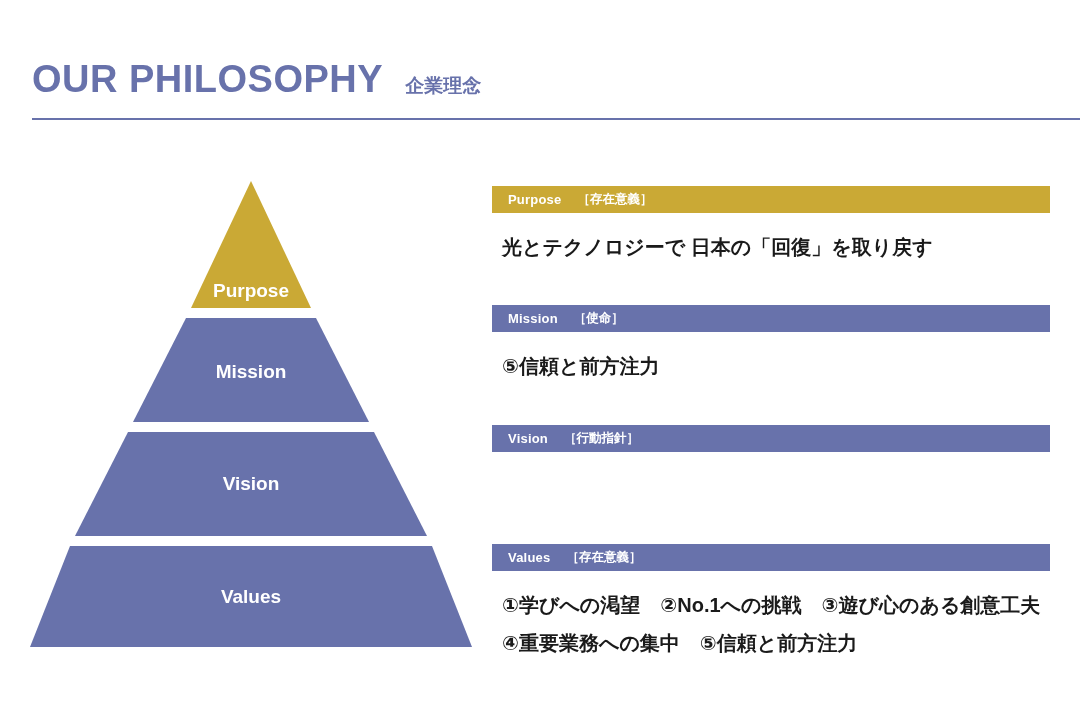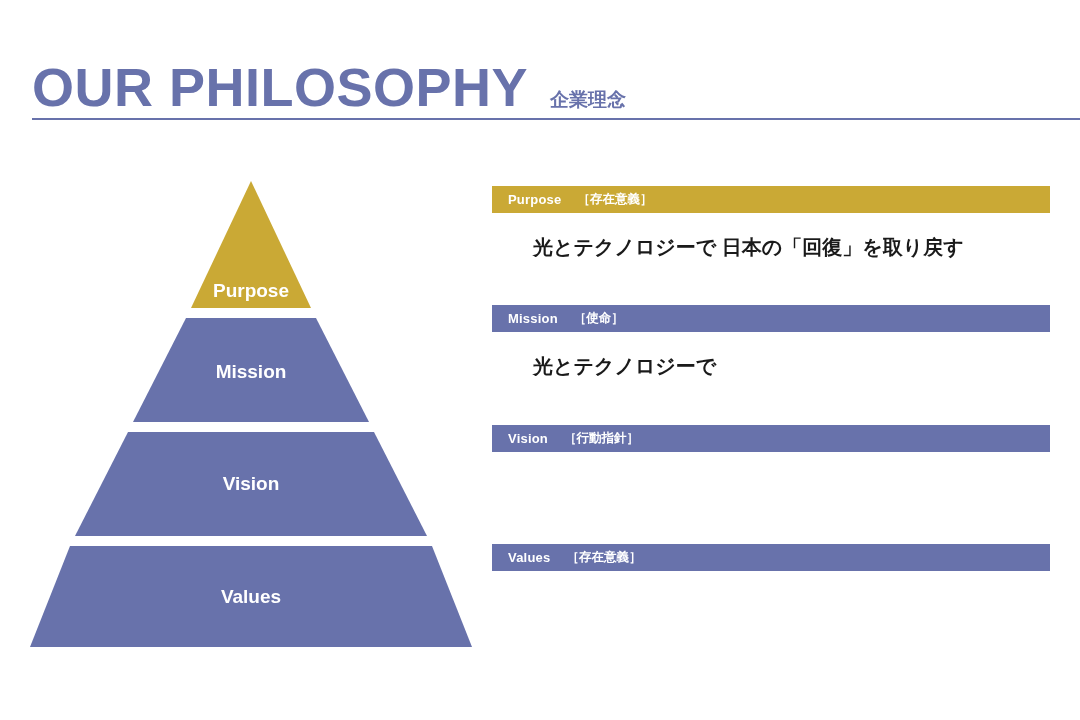--- a/index.html
+++ b/index.html
@@ -25,21 +25,21 @@
   }
   #title-row {
     position: absolute;
     left: 32px;
     top: 60px;
     display: flex;
     align-items: baseline;
     gap: 22px;
   }
   #page-title {
-    font-size: 54px;
+    font-size: 38px;
     font-weight: bold;
     letter-spacing: 0.5px;
     color: #6872ab;
     line-height: 1;
     white-space: nowrap;
   }
   #page-subtitle {
     font-size: 19px;
     font-weight: bold;
     color: #6872ab;
@@ -111,21 +111,20 @@
   }
   .section-body {
     padding: 15px 0 0 10px;
   }
   .body-line {
     color: #1a1a1a;
     font-size: 20px;
     font-weight: bold;
     line-height: 1.9;
     white-space: nowrap;
-    margin-left: 31px;
   }
 </style>
 </head>
 <body>
 
 <div id="header">
   <div id="title-row">
     <div id="page-title">OUR PHILOSOPHY</div>
     <div id="page-subtitle">企業理念</div>
   </div>
@@ -160,31 +159,35 @@
       <div class="body-line">光とテクノロジーで 日本の「回復」を取り戻す</div>
     </div>
   </div>
 
   <div class="section" style="top:145px;">
     <div class="section-bar bar-purple">
       <span class="bar-en">Mission</span>
       <span class="bar-jp">［使命］</span>
     </div>
     <div class="section-body">
-      <div class="body-line">光とテクノロジーで</div>
+      <div class="body-line">⑤信頼と前方注力</div>
     </div>
   </div>
 
   <div class="section" style="top:265px;">
     <div class="section-bar bar-purple">
       <span class="bar-en">Vision</span>
       <span class="bar-jp">［行動指針］</span>
     </div>
   </div>
 
   <div class="section" style="top:384px;">
     <div class="section-bar bar-purple">
       <span class="bar-en">Values</span>
       <span class="bar-jp">［存在意義］</span>
     </div>
+    <div class="section-body">
+      <div class="body-line">①学びへの渇望　②No.1への挑戦　③遊び心のある創意工夫</div>
+      <div class="body-line">④重要業務への集中　⑤信頼と前方注力</div>
+    </div>
   </div>
 
 </div>
 
 </body></html>

